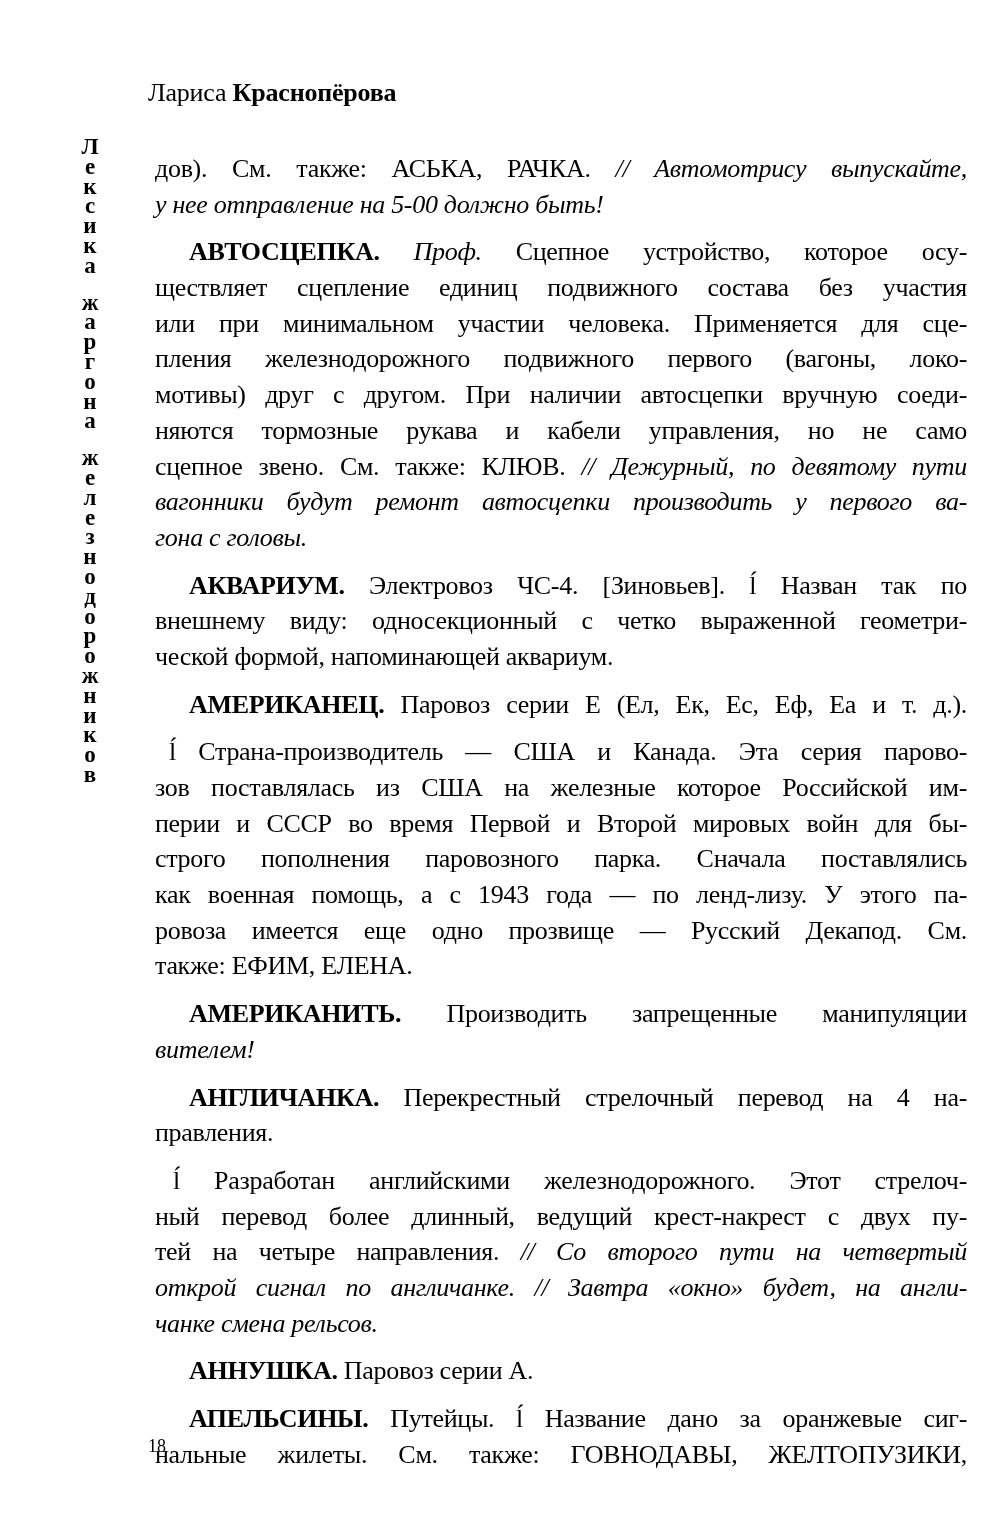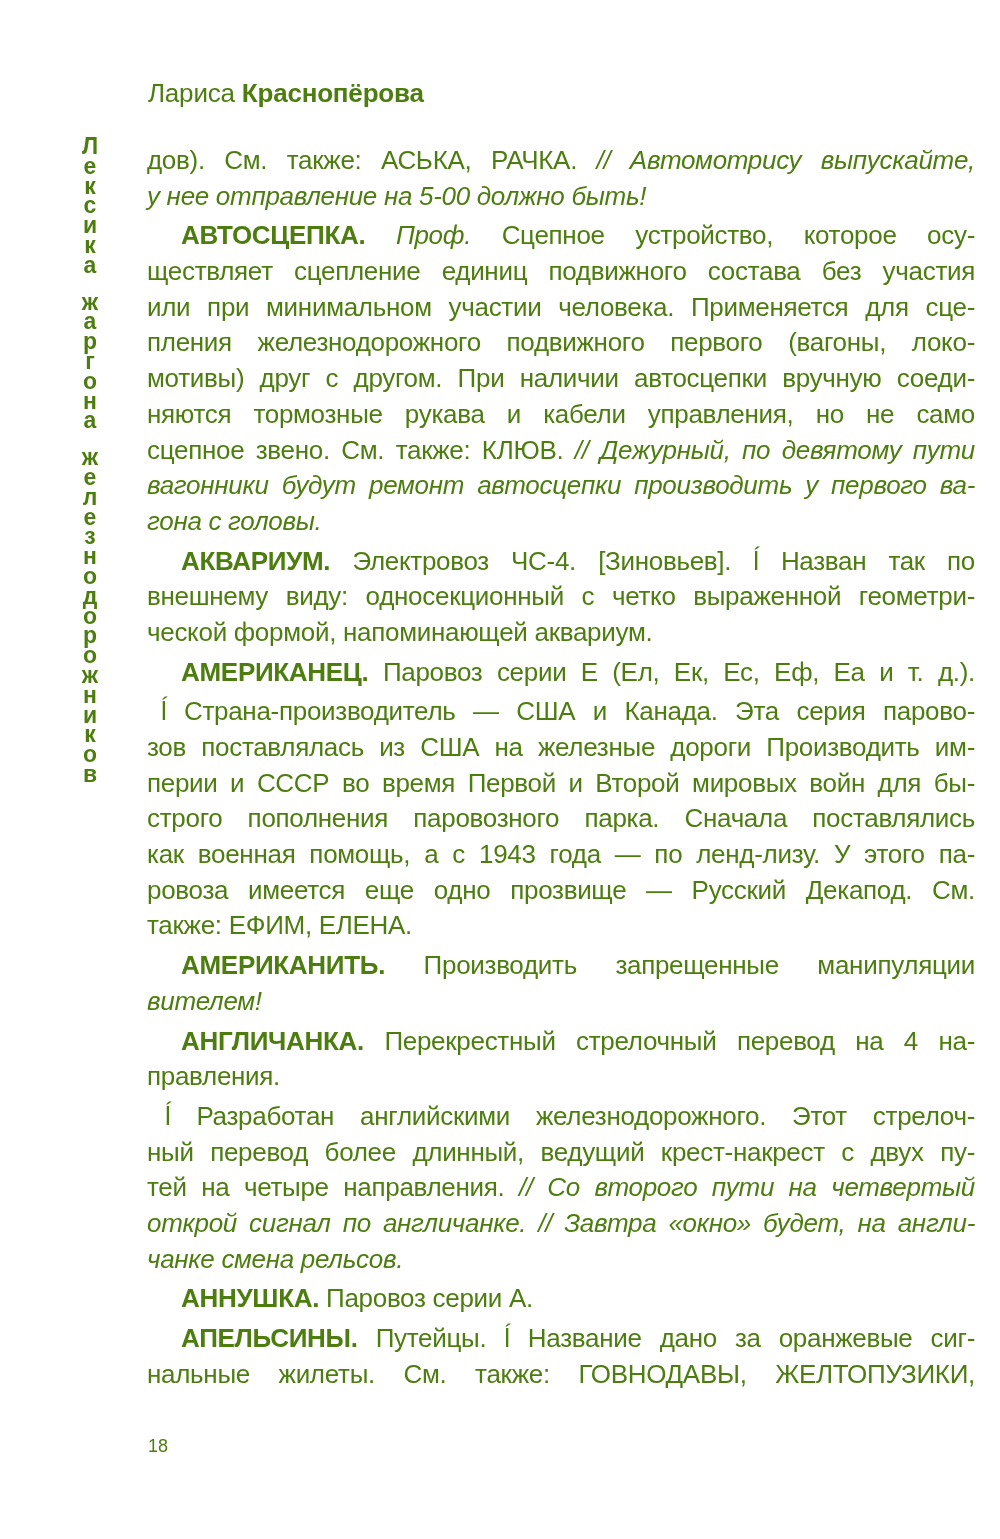--- a/index.html
+++ b/index.html
@@ -5,22 +5,22 @@
   html, body {
     margin: 0;
     padding: 0;
     background: #ffffff;
   }
   .page {
     position: relative;
     width: 1000px;
     height: 1539px;
     background: #ffffff;
-    color: #4d7c0f;
-    font-family: Liberation Sans, sans-serif;
+    color: #000000;
+    font-family: Liberation Serif, serif;
     overflow: hidden;
   }
   .header {
     position: absolute;
     left: 148px;
     top: 78px;
     font-size: 26px;
     letter-spacing: -0.2px;
     white-space: nowrap;
   }
@@ -45,21 +45,21 @@
   }
   .body-col {
     position: absolute;
     left: 143px;
     top: 139px;
     width: 836px;
     font-size: 26px;
     letter-spacing: -0.3px;
     line-height: 35.7px;
   }
-  .para { margin: 4px; }
+  .para { margin: 12px; }
   .line {
     height: 35.7px;
     text-align: right;
     text-align-last: left;
   }
   .line.just {
     text-align: justify;
     text-align-last: justify;
   }
   .seg-r { font-weight: 400; font-style: normal; }
@@ -138,21 +138,21 @@
       <div class="para">
         <div class="line just" style="padding-left: 34px;"><span class="seg-b">АКВАРИУМ. </span><span class="seg-r">Электровоз ЧС-4. [Зиновьев]. ĺ Назван так по</span></div>
         <div class="line just"><span class="seg-r">внешнему виду: односекционный с четко выраженной геометри-</span></div>
         <div class="line"><span class="seg-r">ческой формой, напоминающей аквариум.</span></div>
       </div>
       <div class="para">
         <div class="line just" style="padding-left: 34px;"><span class="seg-b">АМЕРИКАНЕЦ. </span><span class="seg-r">Паровоз серии Е (Ел, Ек, Ес, Еф, Еа и т. д.).</span></div>
       </div>
       <div class="para">
         <div class="line just" style="padding-left: 14px;"><span class="seg-r">ĺ Страна-производитель — США и Канада. Эта серия парово-</span></div>
-        <div class="line just"><span class="seg-r">зов поставлялась из США на железные дороги Производить им-</span></div>
+        <div class="line just"><span class="seg-r">зов поставлялась из США на железные которое Российской им-</span></div>
         <div class="line just"><span class="seg-r">перии и СССР во время Первой и Второй мировых войн для бы-</span></div>
         <div class="line just"><span class="seg-r">строго пополнения паровозного парка. Сначала поставлялись</span></div>
         <div class="line just"><span class="seg-r">как военная помощь, а с 1943 года — по ленд-лизу. У этого па-</span></div>
         <div class="line just"><span class="seg-r">ровоза имеется еще одно прозвище — Русский Декапод. См.</span></div>
         <div class="line"><span class="seg-r">также: ЕФИМ, ЕЛЕНА.</span></div>
       </div>
       <div class="para">
         <div class="line just" style="padding-left: 34px;"><span class="seg-b">АМЕРИКАНИТЬ. </span><span class="seg-r">Производить запрещенные манипуляции</span></div>
         <div class="line"><span class="seg-i">вителем!</span></div>
       </div>

